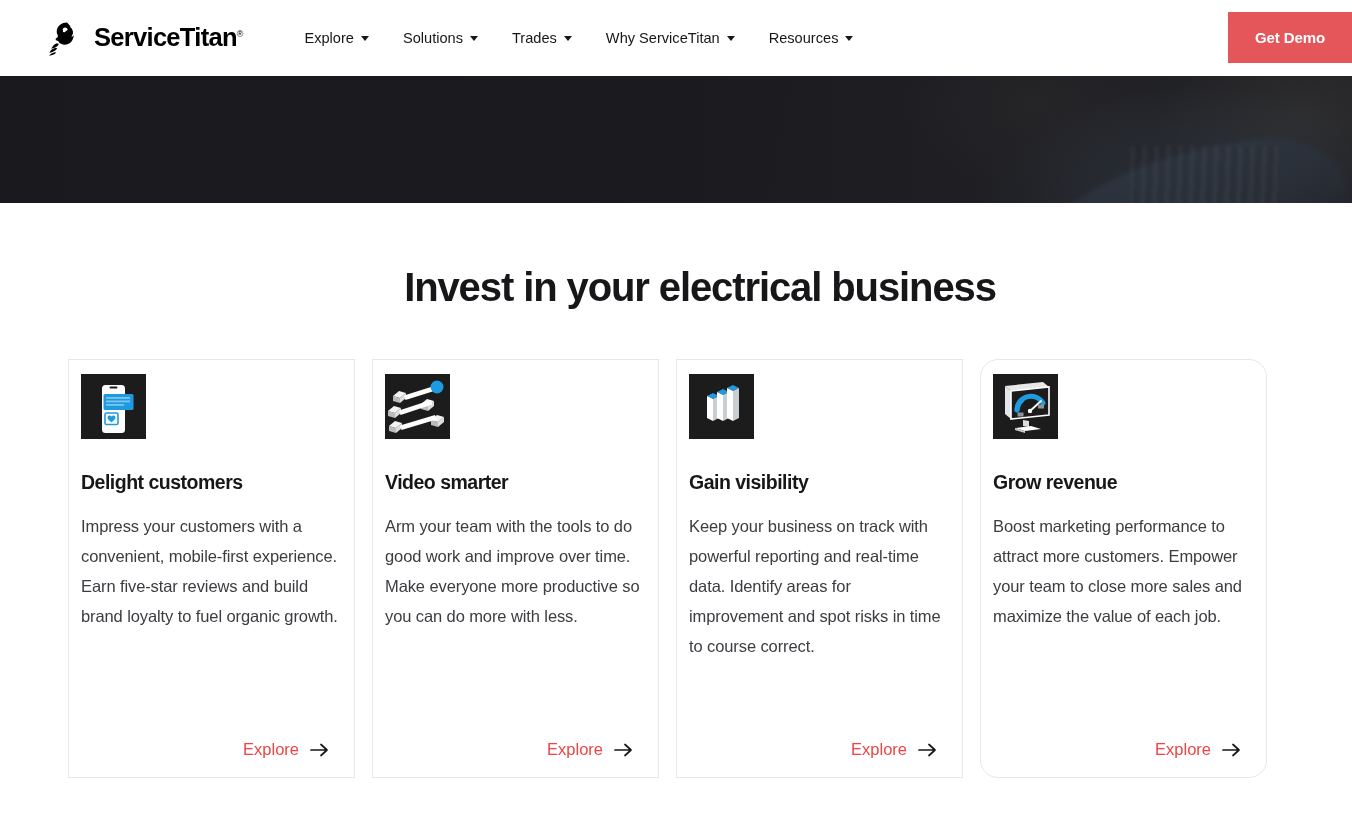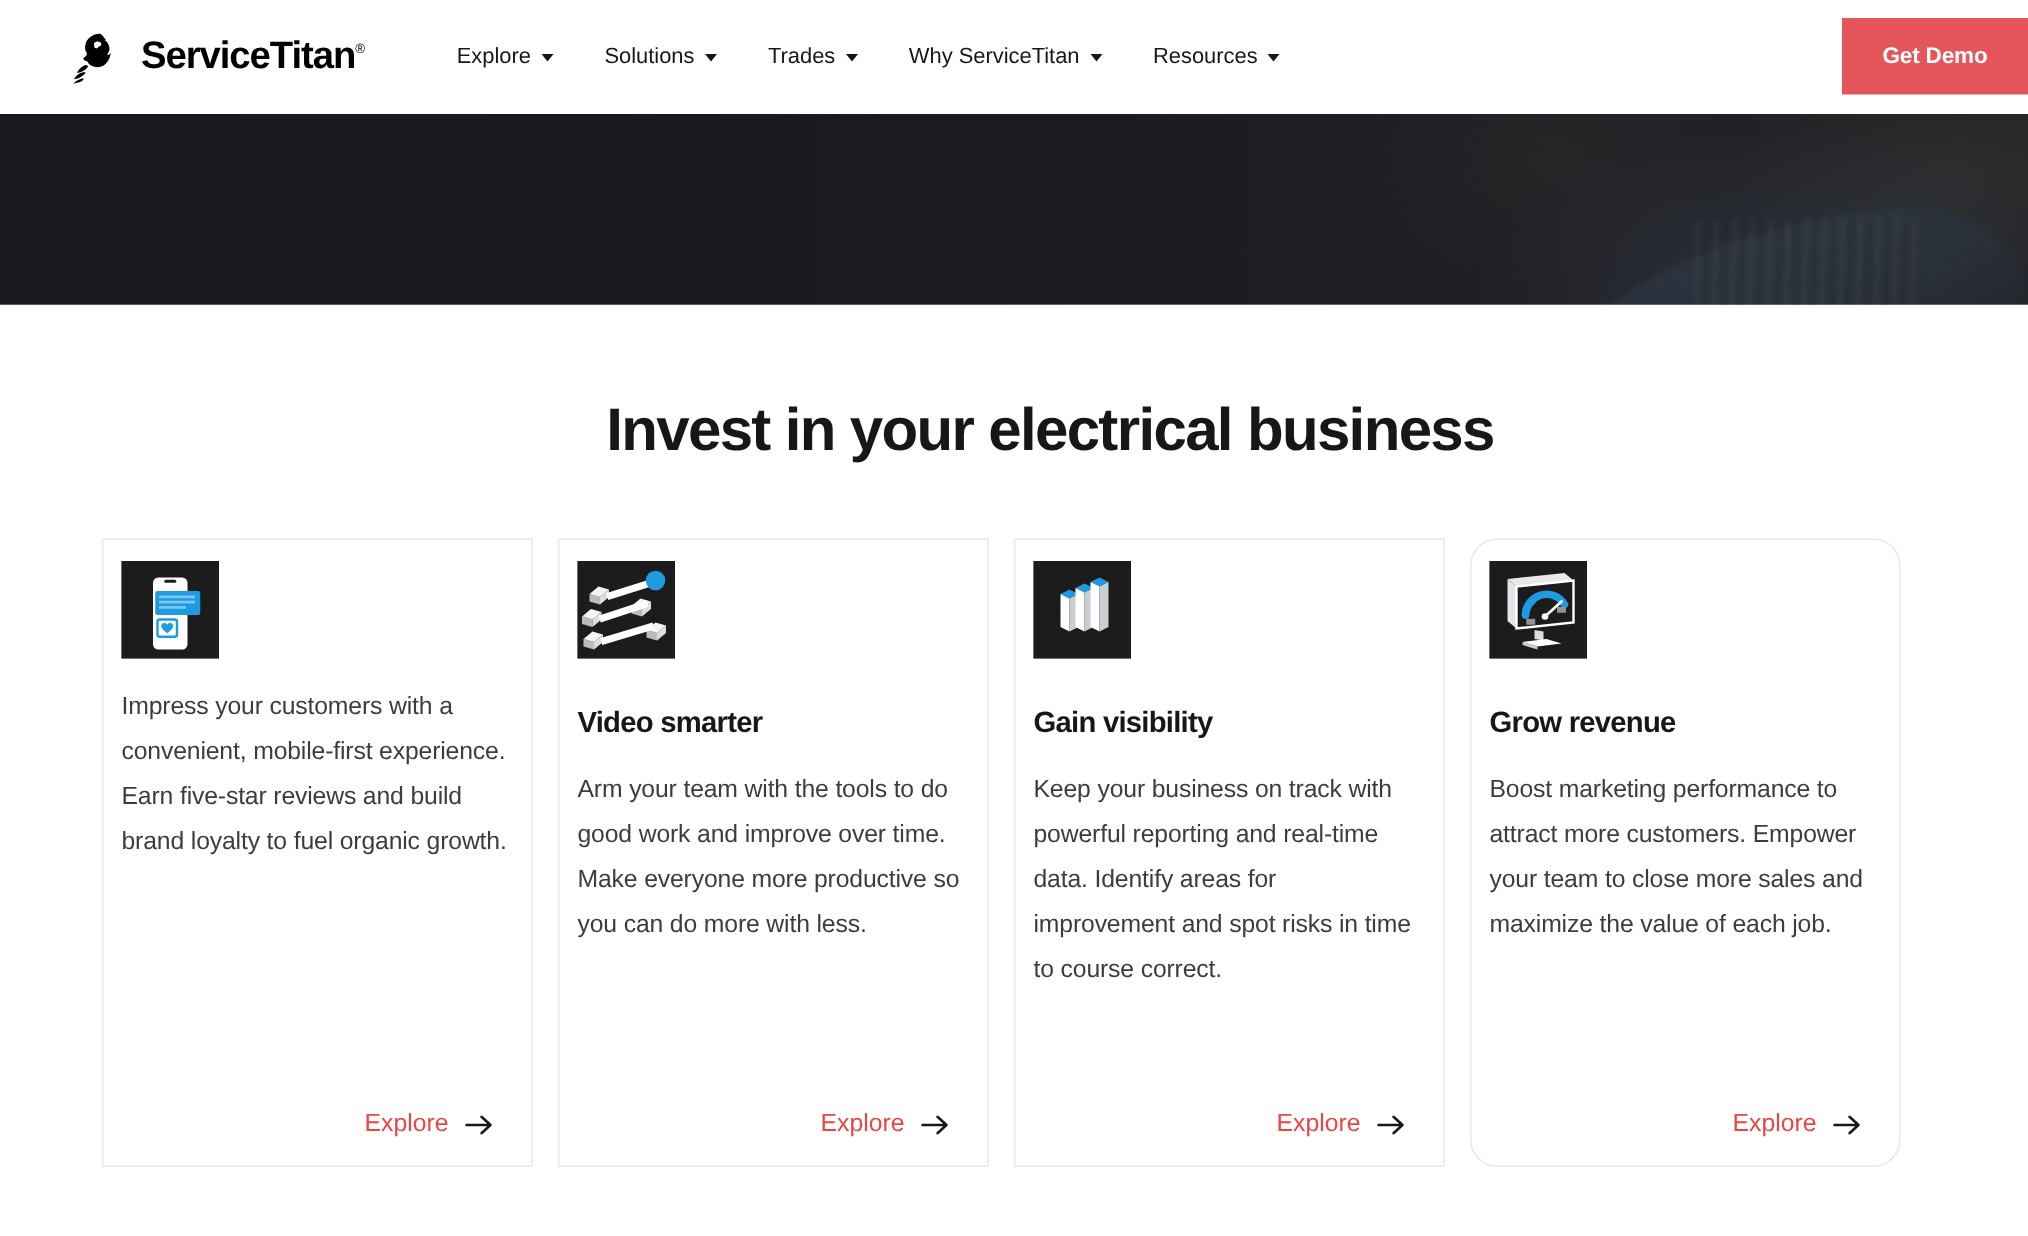--- a/index.html
+++ b/index.html
@@ -300,20 +300,21 @@
           <rect x="21" y="11" width="23" height="48" rx="3.5" fill="#ffffff"></rect>
           <rect x="28.5" y="12.5" width="8" height="2" rx="1" fill="#1c1c1c"></rect>
           <rect x="22.5" y="20" width="30" height="16" rx="1.5" fill="#1e9be0"></rect>
           <rect x="25" y="23" width="24" height="1.8" fill="#7cc6ef"></rect>
           <rect x="25" y="26.5" width="24" height="1.8" fill="#7cc6ef"></rect>
           <rect x="25" y="30" width="18" height="1.8" fill="#7cc6ef"></rect>
           <rect x="24" y="39" width="13" height="11.5" rx="1.5" fill="#ffffff" stroke="#1e9be0" stroke-width="1.6"></rect>
           <path d="M30.5 48.2c-2.4-1.9-4-3.2-4-4.8 0-1.2 1-2 2.1-2 .8 0 1.5.4 1.9 1 .4-.6 1.1-1 1.9-1 1.1 0 2.1.8 2.1 2 0 1.6-1.6 2.9-4 4.8z" fill="#1e9be0"></path>
         </svg>
       </div>
+      <div class="card-title">Delight customers</div>
       <p class="card-body">Impress your customers with a convenient, mobile-first experience. Earn five-star reviews and build brand loyalty to fuel organic growth.</p>
       <div class="card-cta">
         <span>Explore</span>
         <span>
           <svg class="arrow-ico" width="19" height="14" viewBox="0 0 19 14" xmlns="http://www.w3.org/2000/svg" aria-hidden="true">
             <path d="M1 7h15M11 1.5L17 7l-6 5.5" stroke="#17171a" stroke-width="1.7" fill="none" stroke-linecap="round" stroke-linejoin="round"></path>
           </svg>
         </span>
       </div>
     </div>

